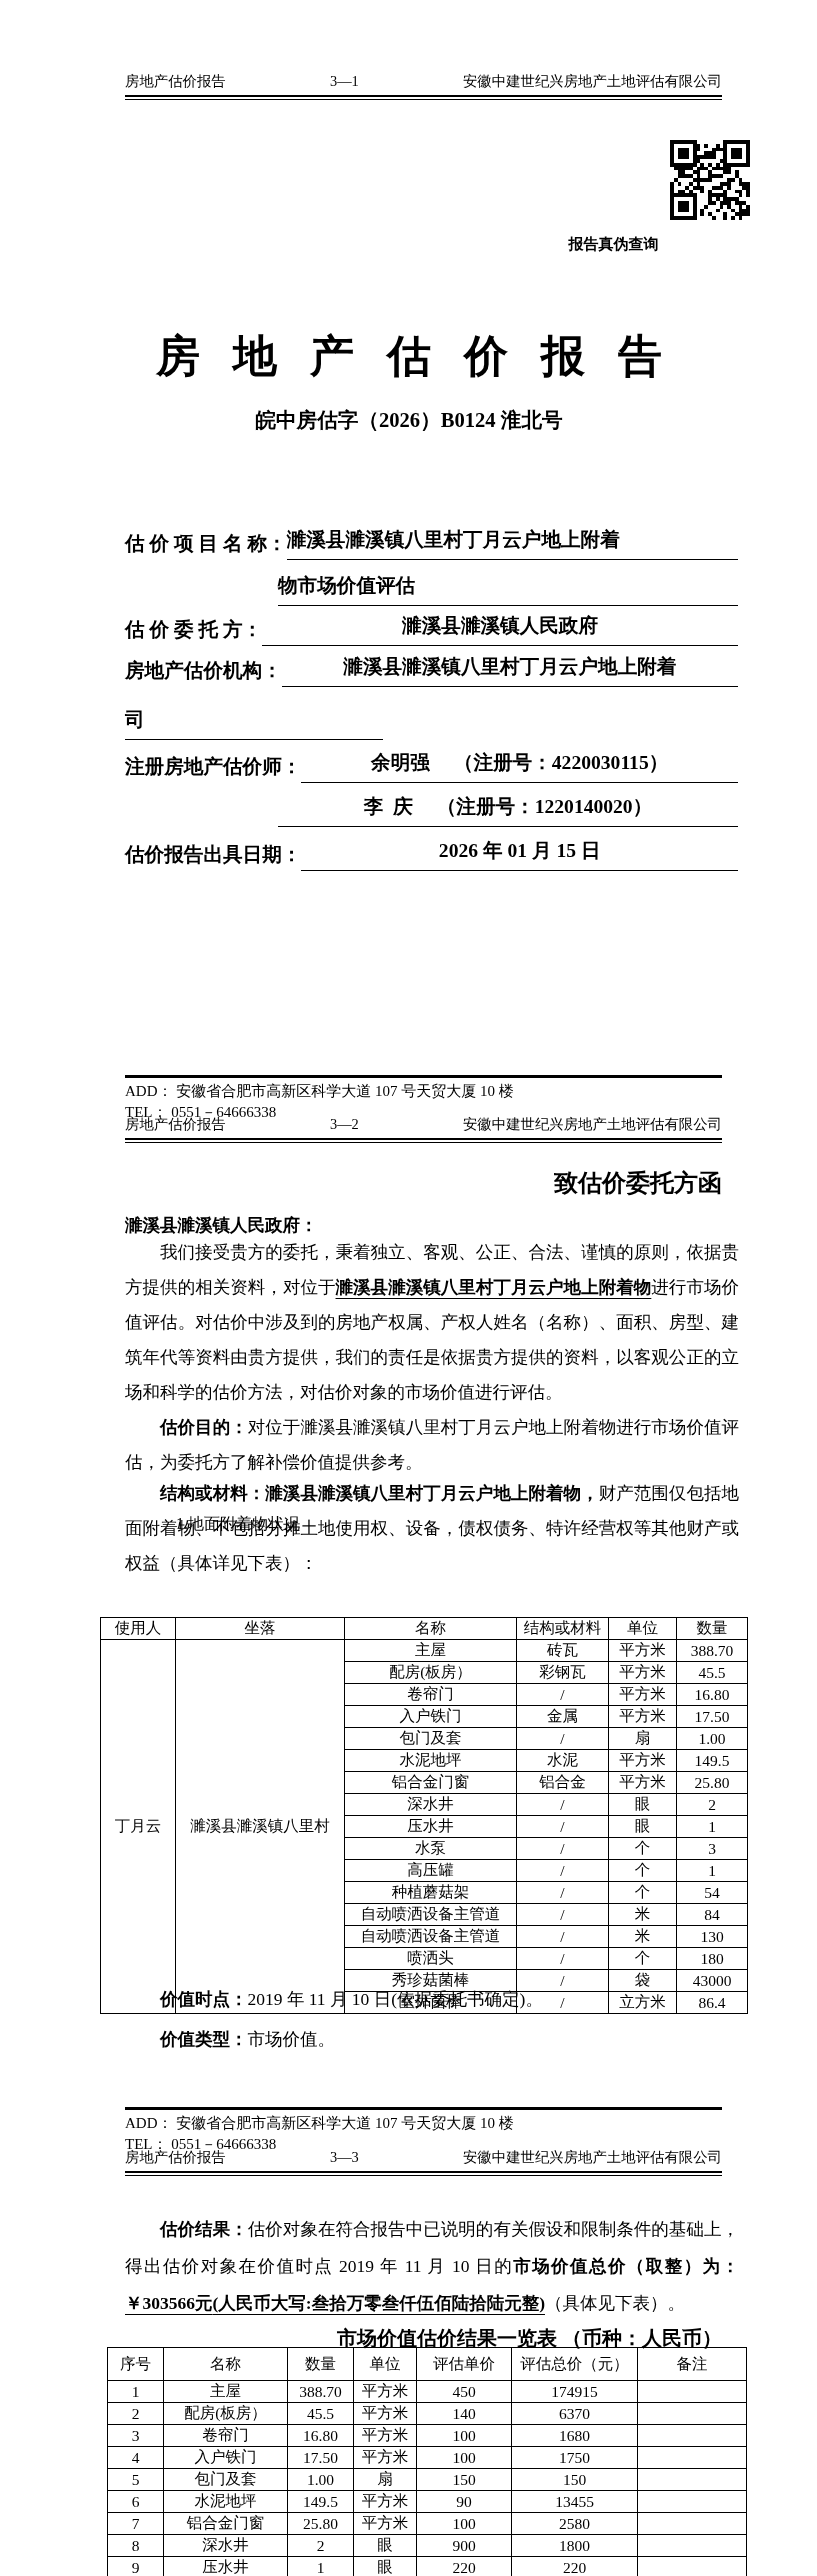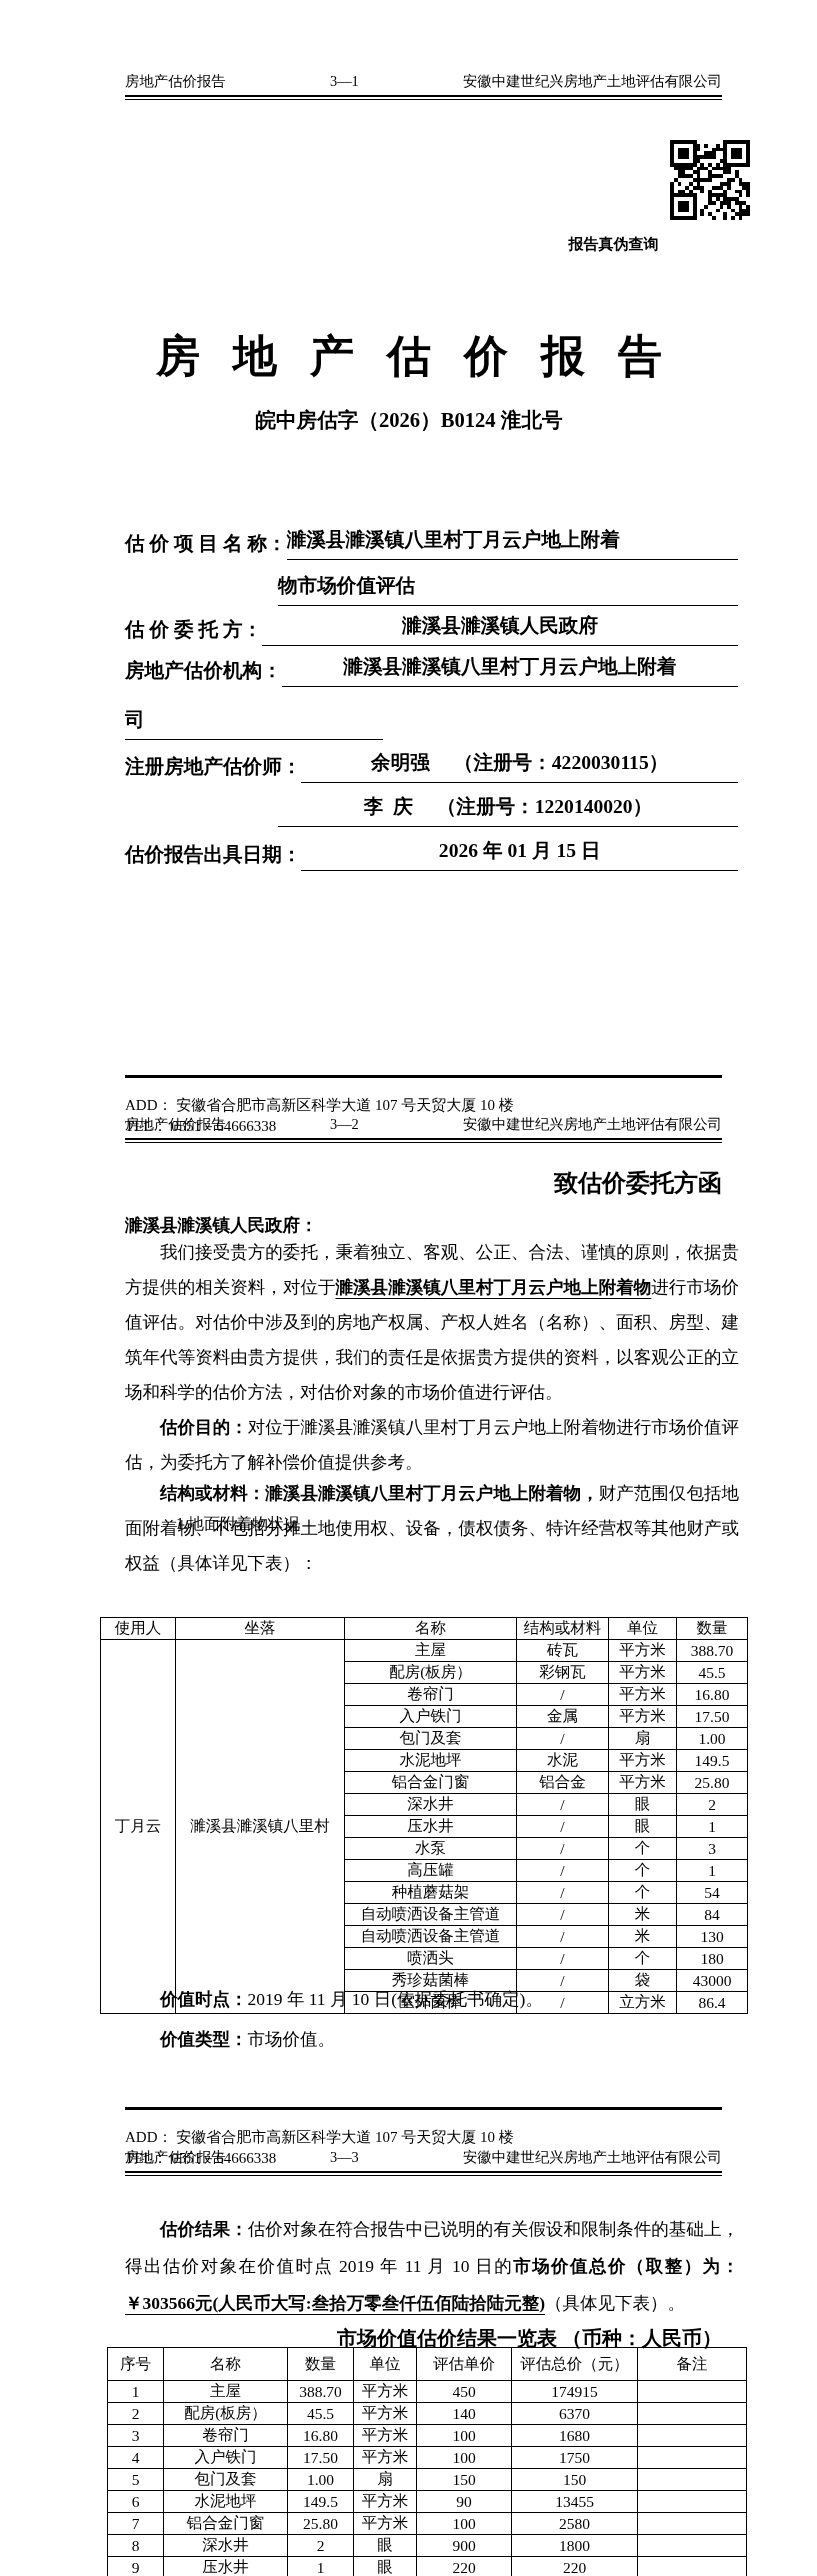--- a/index.html
+++ b/index.html
@@ -5,21 +5,21 @@
   html,body{margin:0;padding:0;background:#ffffff;}
   .doc{position:relative;width:818px;height:3269px;background:#ffffff;color:#000;
        font-family:"Liberation Serif","DejaVu Serif",serif;overflow:hidden;}
 
   
   .page-header{position:absolute;left:125px;width:597px;}
   .ph-row{display:flex;justify-content:space-between;align-items:flex-end;font-size:14.4px;line-height:17.5px;}
   .ph-rule{margin-top:4.1px;height:2.1px;border-top:2.1px solid #000;border-bottom:1px solid #000;}
   .page-footer{position:absolute;left:125px;width:597px;}
   .pf-rule{height:2.6px;background:#000;}
-  .pf-line{margin-top:18px;font-size:15px;line-height:18.5px;white-space:pre;}
+  .pf-line{margin-top:4px;font-size:15px;line-height:18.5px;white-space:pre;}
 
   
   .qr-box{position:absolute;left:670px;top:140px;width:80px;height:80px;}
   .qr-caption{position:absolute;left:556px;top:235px;width:115px;text-align:center;
               font-size:15px;font-weight:bold;}
   .big-title{position:absolute;left:0;top:327px;width:818px;text-align:center;
              font-size:44px;font-weight:bold;letter-spacing:33px;padding-left:33px;box-sizing:border-box;}
   .doc-number{position:absolute;left:0;top:406px;width:818px;text-align:center;
               font-size:20.6px;font-weight:bold;}
   .cv{position:absolute;display:flex;align-items:flex-end;font-size:19.6px;font-weight:bold;line-height:25px;}

